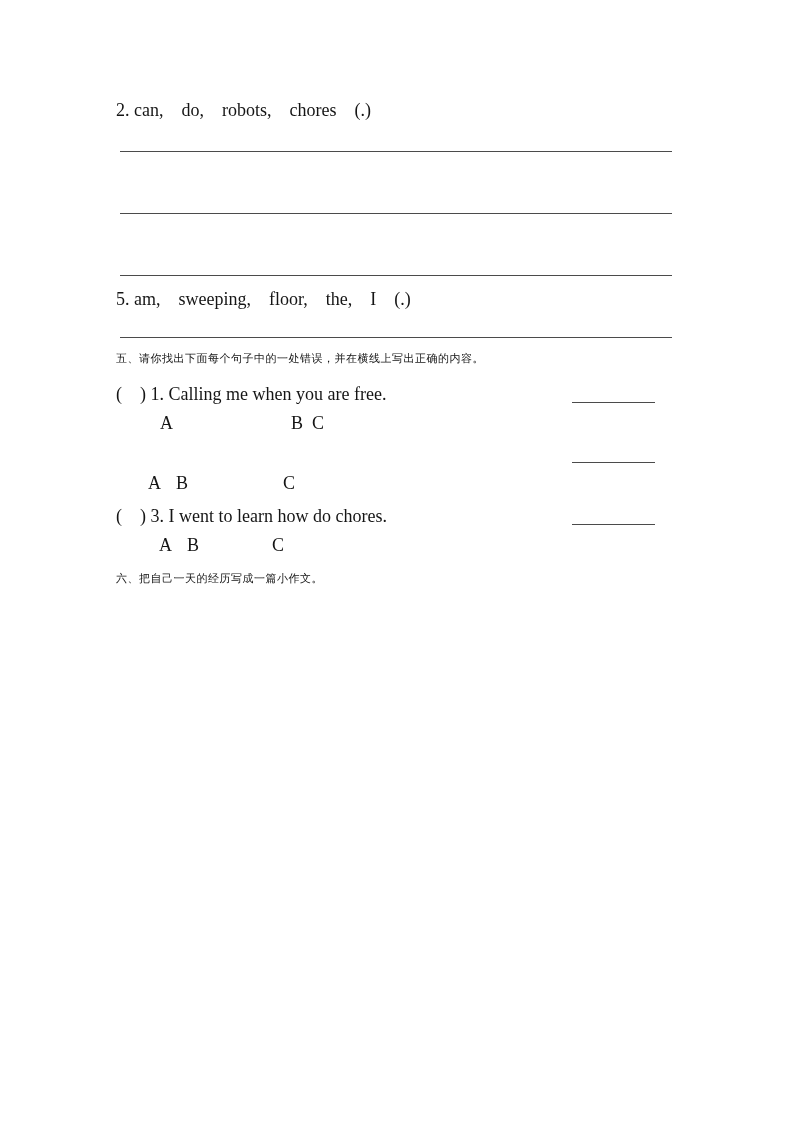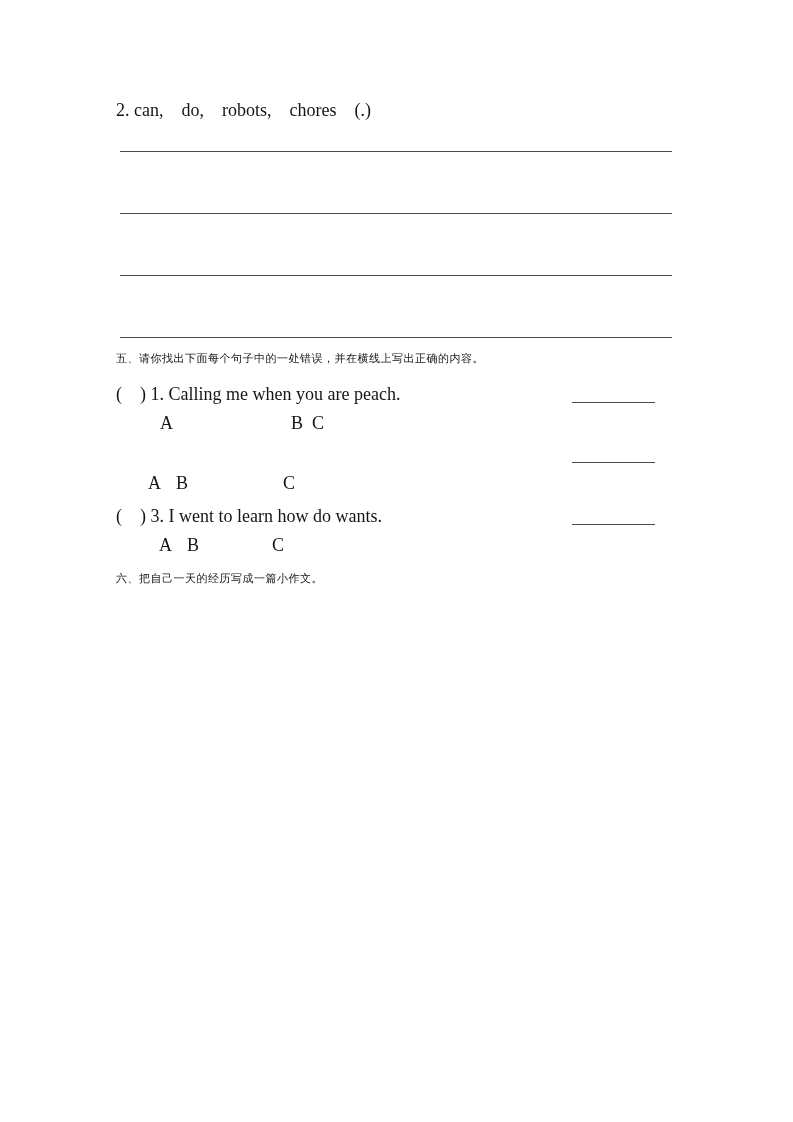--- a/index.html
+++ b/index.html
@@ -46,36 +46,37 @@
 
 <div class="page">
 
   <div class="txt en" style="top:100px">2. can,    do,    robots,    chores    (.)</div>
   <div class="rule" style="top:151px"></div>
 
   <div class="rule" style="top:213px"></div>
 
   <div class="rule" style="top:275px"></div>
 
+  <div class="txt en" style="top:289px">5. am,    sweeping,    floor,    the,    I    (.)</div>
   <div class="rule" style="top:337px"></div>
 
   <div class="txt cn" style="top:347px">五、请你找出下面每个句子中的一处错误，并在横线上写出正确的内容。</div>
 
-  <div class="txt en" style="top:384px"><span>(    ) 1. </span><span class="u">Calling</span><span> me when you </span><span class="u">are</span><span> </span><span class="u">peach</span><span>.</span></div>
+  <div class="txt en" style="top:384px"><span>(    ) 1. </span><span class="u">Calling</span><span> me when you </span><span class="u">are</span><span> </span><span class="u">free</span><span>.</span></div>
   <div class="blank" style="top:402px"></div>
   <span class="mk" style="left:160px; top:413px">A</span>
   <span class="mk" style="left:291px; top:413px">B</span>
   <span class="mk" style="left:312px; top:413px">C</span>
 
   <div class="blank" style="top:462px"></div>
   <span class="mk" style="left:148px; top:473px">A</span>
   <span class="mk" style="left:176px; top:473px">B</span>
   <span class="mk" style="left:283px; top:473px">C</span>
 
-  <div class="txt en" style="top:506px"><span>(    ) 3. I </span><span class="u">went</span><span> </span><span class="u">to</span><span> learn how </span><span class="u">do</span><span> wants.</span></div>
+  <div class="txt en" style="top:506px"><span>(    ) 3. I </span><span class="u">went</span><span> </span><span class="u">to</span><span> learn how </span><span class="u">do</span><span> chores.</span></div>
   <div class="blank" style="top:524px"></div>
   <span class="mk" style="left:159px; top:535px">A</span>
   <span class="mk" style="left:187px; top:535px">B</span>
   <span class="mk" style="left:272px; top:535px">C</span>
 
   <div class="txt cn" style="top:567px">六、把自己一天的经历写成一篇小作文。</div>
 
 </div>
 
 </body></html>

